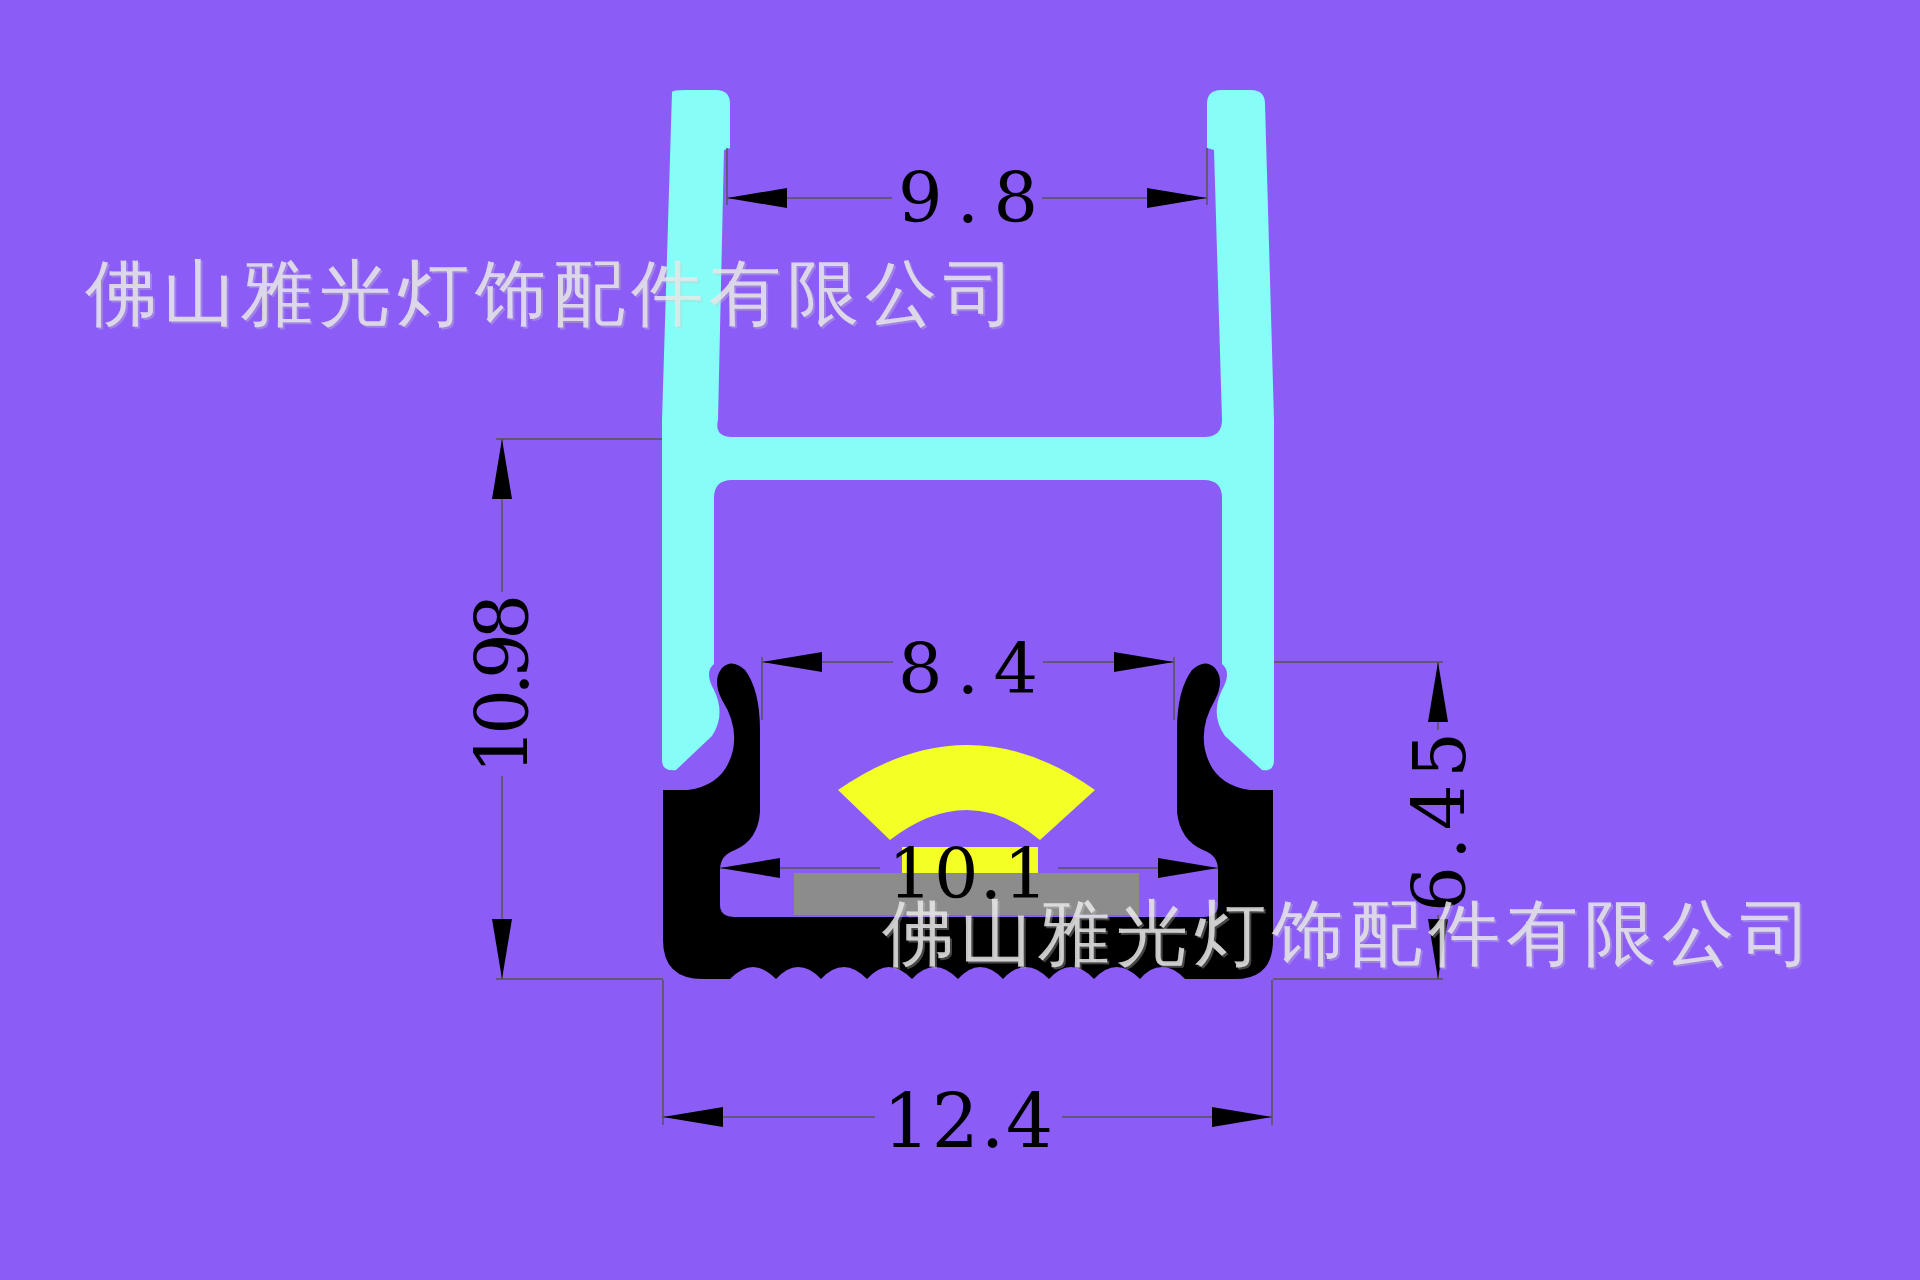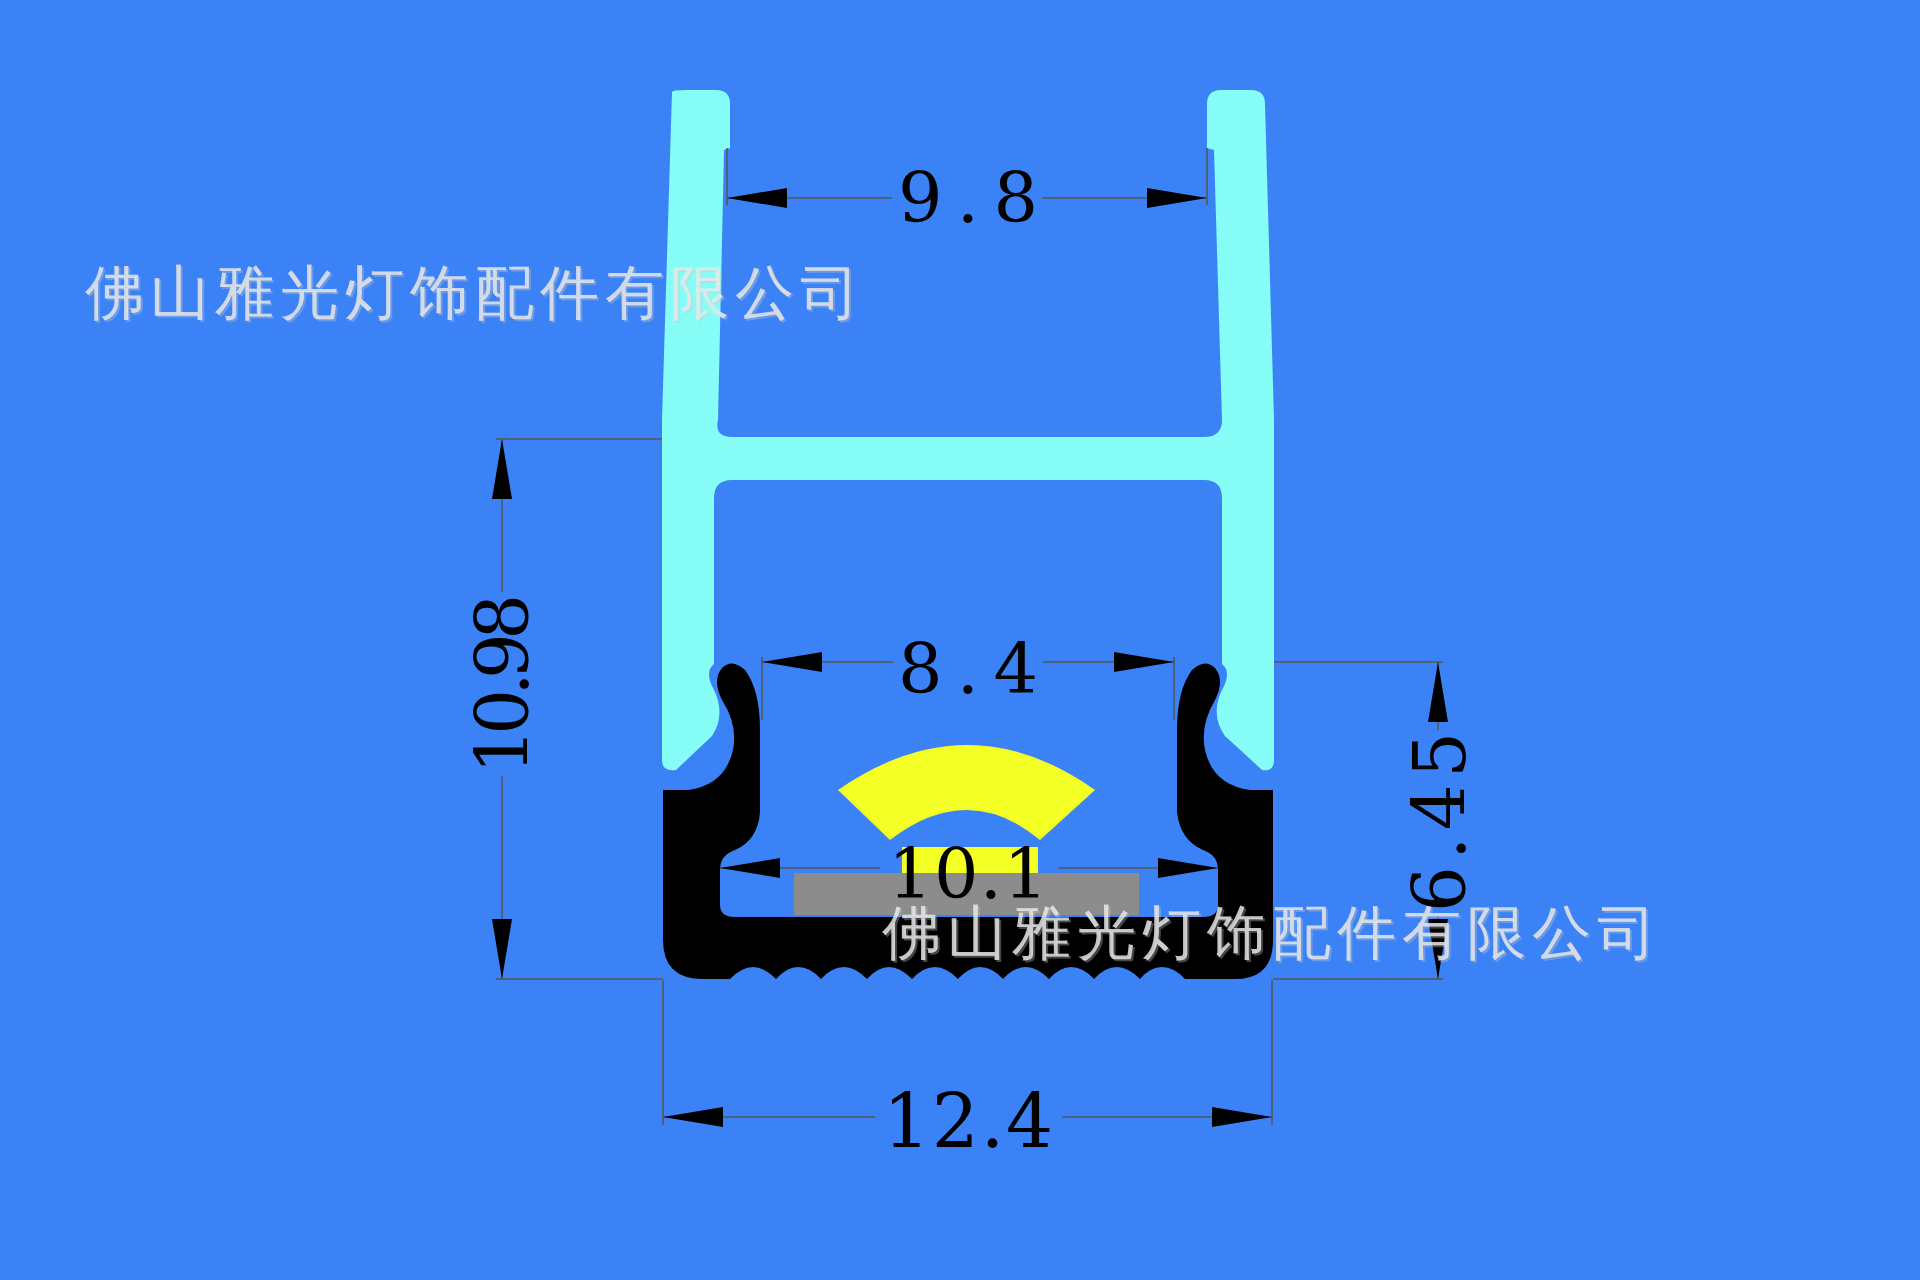--- a/index.html
+++ b/index.html
@@ -1,19 +1,19 @@
 <!DOCTYPE html>
 <html><head>
 <meta charset="utf-8">
 <style>
   html, body { margin:0; padding:0; background:#ffffff; }
-  #stage { position:relative; width:1920px; height:1280px; overflow:hidden; background:#3b82f6; }
+  #stage { position:relative; width:1920px; height:1280px; overflow:hidden; background:#8b5cf6; }
   svg { position:absolute; left:0; top:0; }
   .dim-text { font-family:"DejaVu Serif","Liberation Serif",serif; fill:#000; }
-  .wm { position:absolute; font-family:Liberation Sans, sans-serif; font-size:59px; line-height:72px;
+  .wm { position:absolute; font-family:Liberation Sans, sans-serif; font-size:72px; line-height:72px;
         letter-spacing:6px; white-space:nowrap; color:rgba(232,232,232,0.85);
         text-shadow:2px 2px 0 rgba(200,200,200,0.35); pointer-events:none; }
 </style>
 </head>
 <body>
 
 <div id="stage">
   <svg width="1920" height="1280" viewBox="0 0 1920 1280">
     <defs>
       <marker id="arr" viewBox="0 0 60 24" refX="60" refY="12" markerWidth="60" markerHeight="24" markerUnits="userSpaceOnUse" orient="auto-start-reverse">

